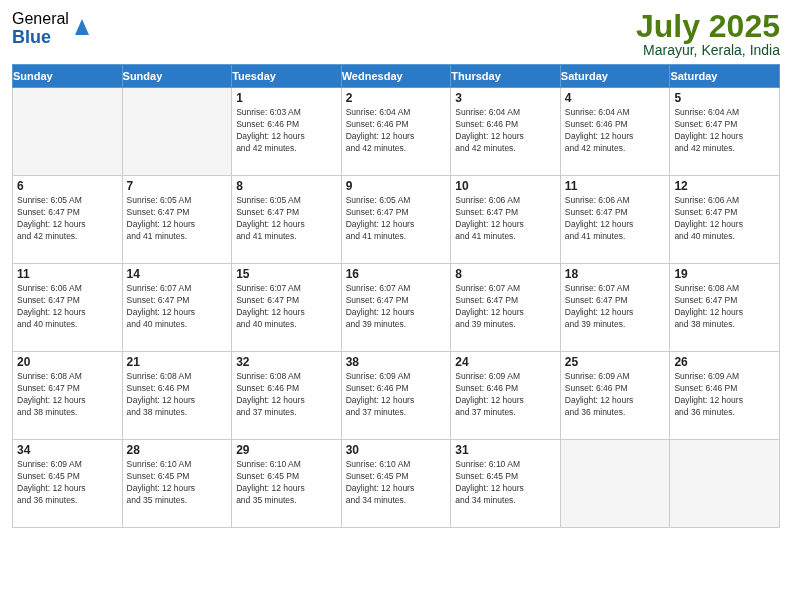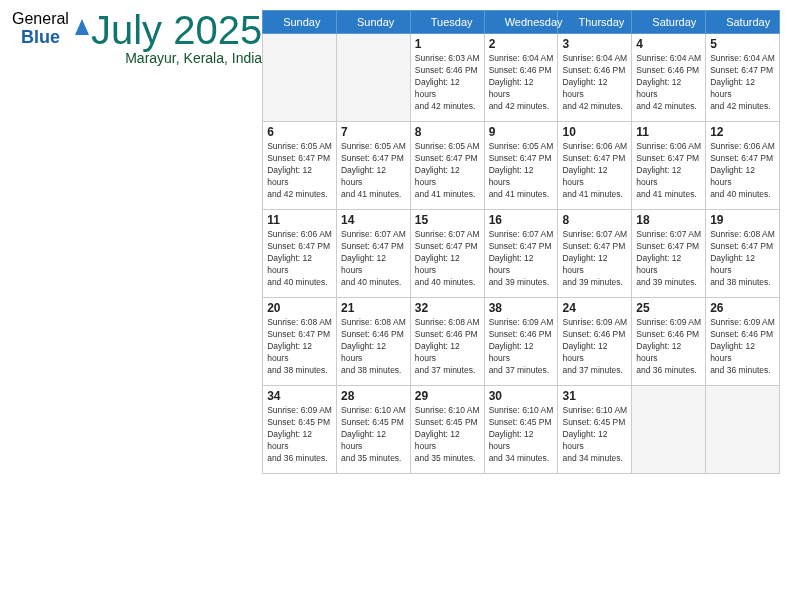--- a/index.html
+++ b/index.html
@@ -8,21 +8,21 @@
       height: 612px;
       font-family: Arial, sans-serif;
       background: #fff;
       overflow: hidden;
     }
     .page {
       width: 792px;
       height: 483px;
       padding: 10px 12px;
       display: flex;
-      flex-direction: row;
+      flex-direction: column;
     }
     .header {
       display: flex;
       justify-content: space-between;
       align-items: flex-start;
       margin-bottom: 6px;
     }
     .logo {
       display: flex;
       align-items: center;
@@ -35,44 +35,44 @@
     .logo-icon {
       width: 20px;
       height: 24px;
       margin-left: 2px;
       position: relative;
     }
     .title-block {
       text-align: right;
     }
     .title-month {
-      font-size: 40px;
-      font-weight: normal;
-      color: #0f766e;
+      font-size: 32px;
+      font-weight: bold;
+      color: #4d7c0f;
       line-height: 1;
     }
     .title-location {
       font-size: 14px;
       color: #14532d;
     }
     .calendar {
       flex: 1;
       border: 1px solid #ccc;
       border-collapse: collapse;
       width: 100%;
       table-layout: fixed;
     }
     .calendar th {
       background: #2a7ac7;
       color: #fff;
       font-size: 11px;
-      font-weight: normal;
-      padding: 5px 20px;
+      font-weight: bold;
+      padding: 5px 0;
       border: 1px solid #5a9ad0;
-      text-align: right;
+      text-align: left;
     }
     .calendar td {
       border: 1px solid #ccc;
       vertical-align: top;
       padding: 3px 4px;
       font-size: 9px;
       color: #333;
       background: #fff;
       height: 88px;
     }
@@ -93,21 +93,21 @@
     }
   </style>
 </head>
 <body>
 
 <div class="page">
   <div class="header">
     <div class="logo">
       <div class="logo-text">
         <span>General</span>
-        <span style="color:#1a5fa8; font-weight:bold; font-size:18px;text-align:center;">Blue</span>
+        <span style="color:#1a5fa8; font-weight:bold; font-size:18px;">Blue</span>
       </div>
       <div class="logo-icon">
         <svg width="22" height="22" viewBox="0 0 22 22">
           <polygon points="4,18 11,2 18,18" fill="#2a7ac7"></polygon>
         </svg>
       </div>
     </div>
     <div class="title-block">
       <div class="title-month">July 2025</div>
       <div class="title-location">Marayur, Kerala, India</div>

